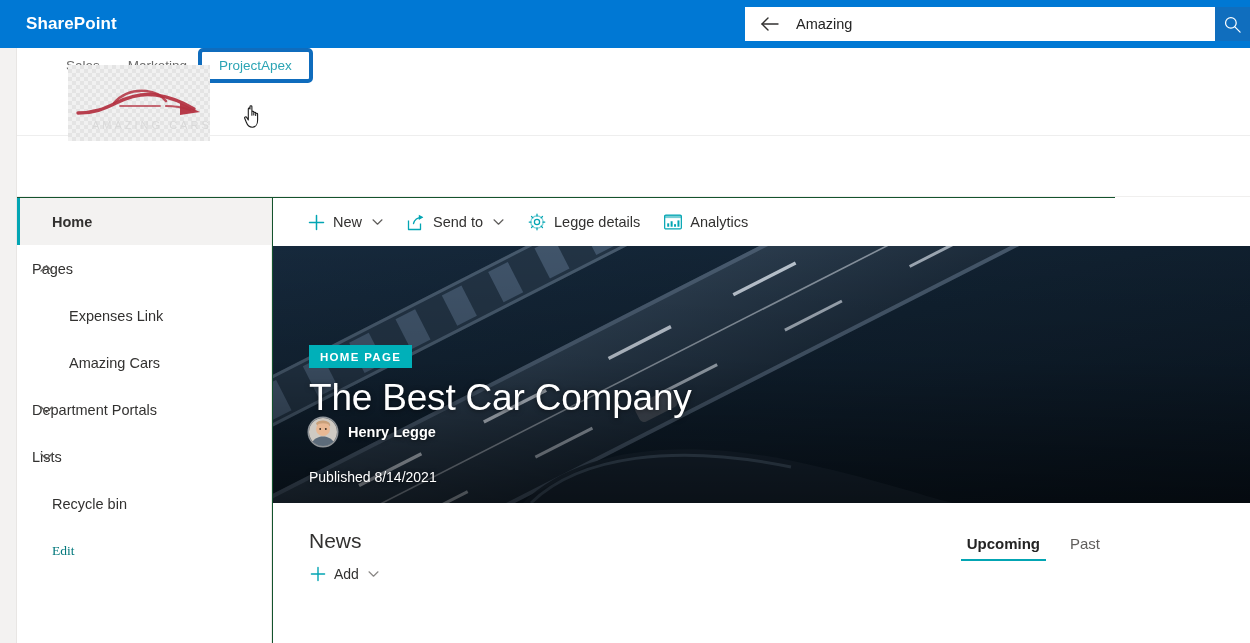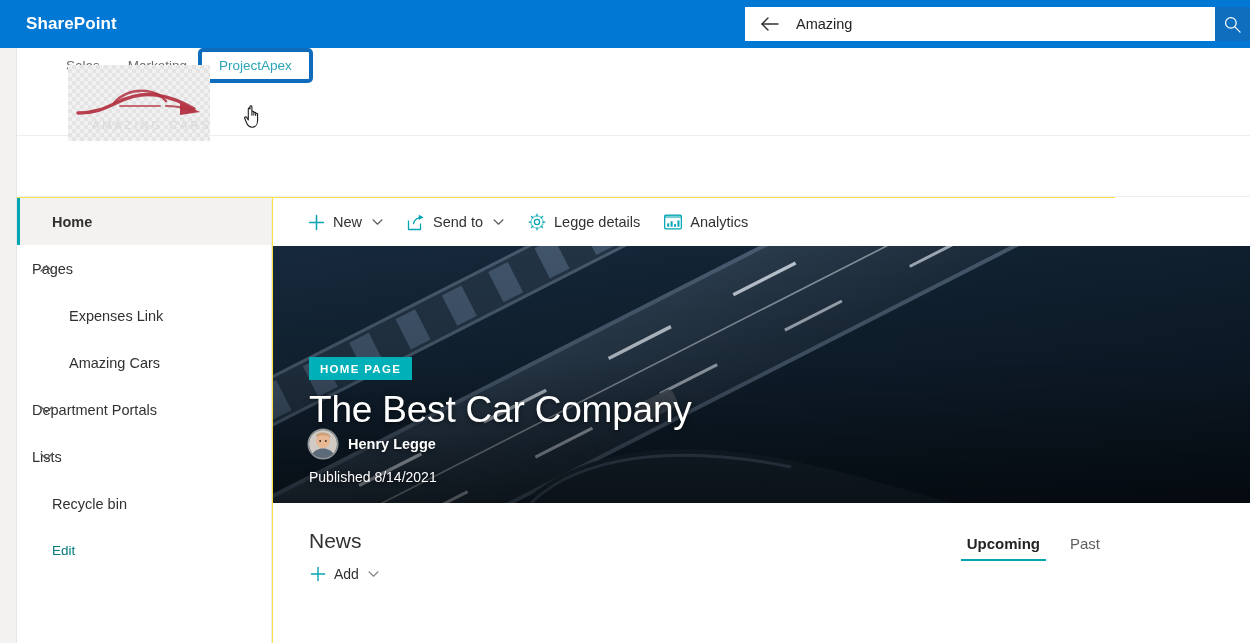--- a/index.html
+++ b/index.html
@@ -111,21 +111,21 @@
       linear-gradient(45deg, #e4e4e4 25%, transparent 25%, transparent 75%, #e4e4e4 75%);
     background-size: 8px 8px;
     background-position: 0 0, 4px 4px;
     overflow: hidden;
   }
 
   
   .main-wrap {
     position: absolute; left: 17px; top: 156px;
     width: 1098px; height: 487px;
-    background: #fde047;
+    background: #14532d;
   }
   .spacer-band {
     position: absolute; left: 0; top: 0;
     width: 1233px; height: 41px;
     background: #ffffff;
     border-bottom: 1px solid #f0efee;
   }
 
   
   .sidebar {
@@ -150,21 +150,21 @@
   .nav-item.selected::before {
     content: "";
     position: absolute; left: 0; top: 0;
     width: 3px; height: 100%;
     background: #03a5b3;
   }
   .nav-label { white-space: nowrap; }
   .nav-item.lvl-root   .nav-label { margin-left: 35px; }
   .nav-item.lvl-group  .nav-label { margin-left: 15px; }
   .nav-item.lvl-child  .nav-label { margin-left: 52px; }
-  .nav-item.edit-link  .nav-label { margin-left: 35px; color: #03787c; font-size: 13.5px; }
+  .nav-item.edit-link  .nav-label { margin-left: 35px; color: #03787c; font-size: 13.5px; font-family: Liberation Serif, serif; }
   .chev {
     position: absolute; left: 22px; top: 50%;
     transform: translateY(-50%);
     width: 14px; height: 14px;
     display: flex; align-items: center; justify-content: center;
   }
 
   
   .content {
     position: absolute; left: 256px; top: 42px;
@@ -220,21 +220,21 @@
     margin-top: 27px;
   }
   .hero-title {
     color: #ffffff;
     font-size: 37px;
     font-weight: normal;
     line-height: 1.08;
     letter-spacing: -.2px;
     text-shadow: 0 1px 5px rgba(0,0,0,.55);
   }
-  .byline { display: flex; align-items: center; gap: 11px; margin-bottom: 11px; }
+  .byline { display: flex; align-items: center; gap: 11px; margin-bottom: 23px; }
   .avatar {
     width: 28px; height: 28px; border-radius: 50%;
     overflow: hidden; flex: 0 0 auto;
     box-shadow: 0 0 0 1.5px rgba(255,255,255,.55);
   }
   .byline-name {
     color: #ffffff; font-size: 14.5px; font-weight: bold;
     text-shadow: 0 1px 4px rgba(0,0,0,.6);
   }
   .published {

